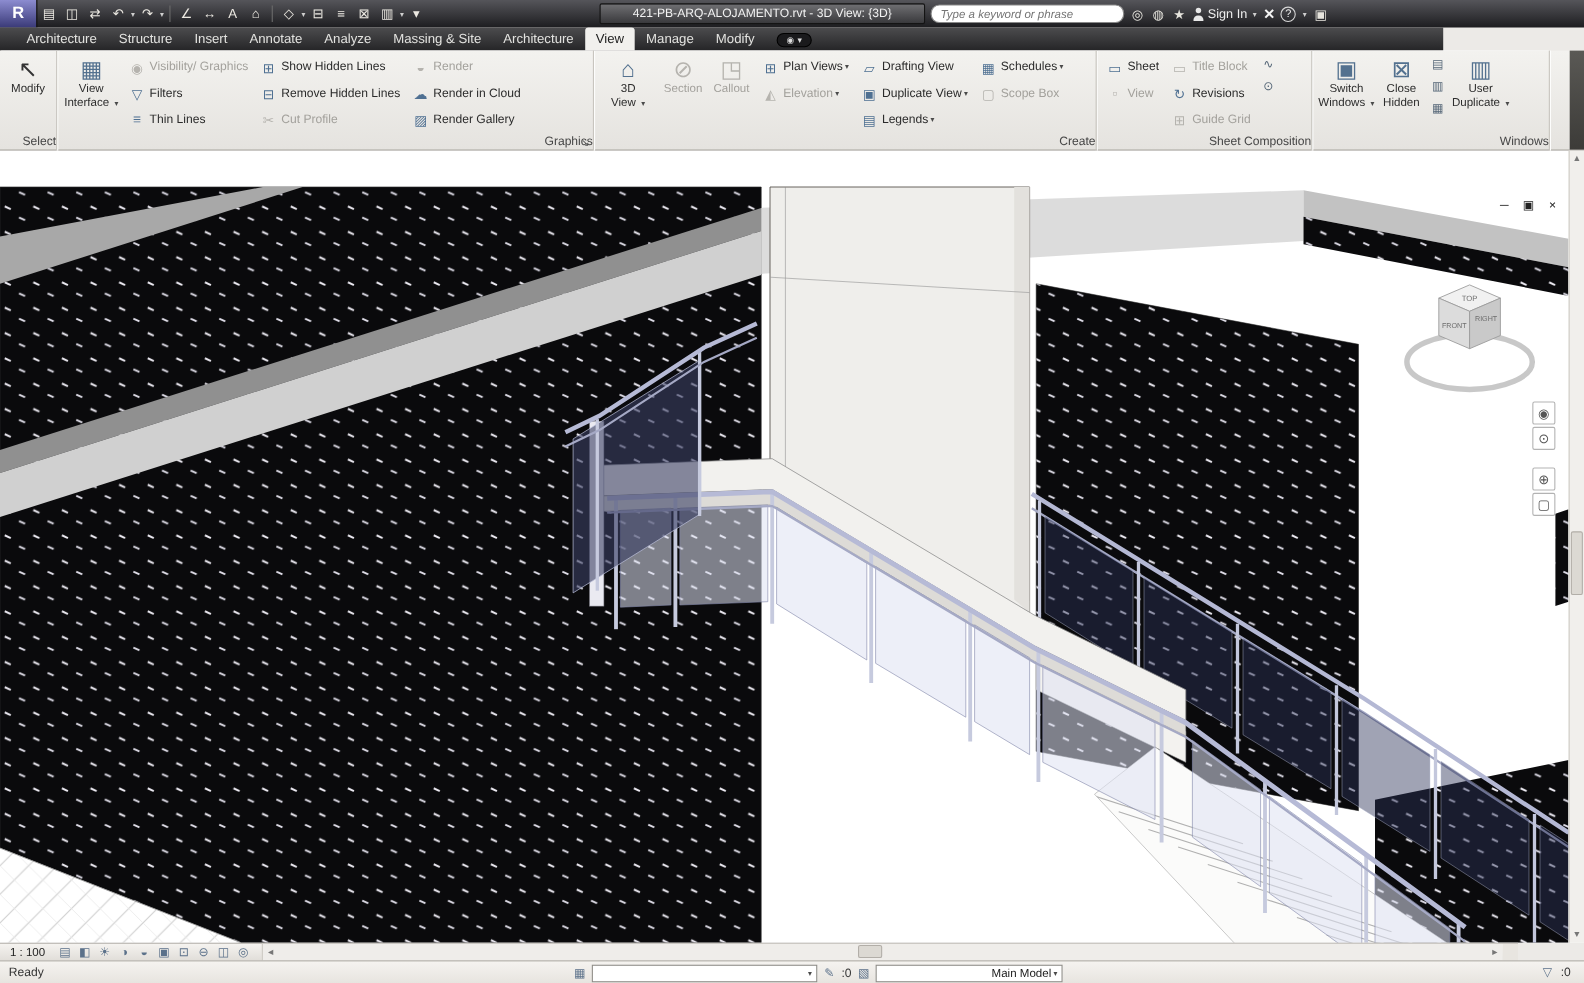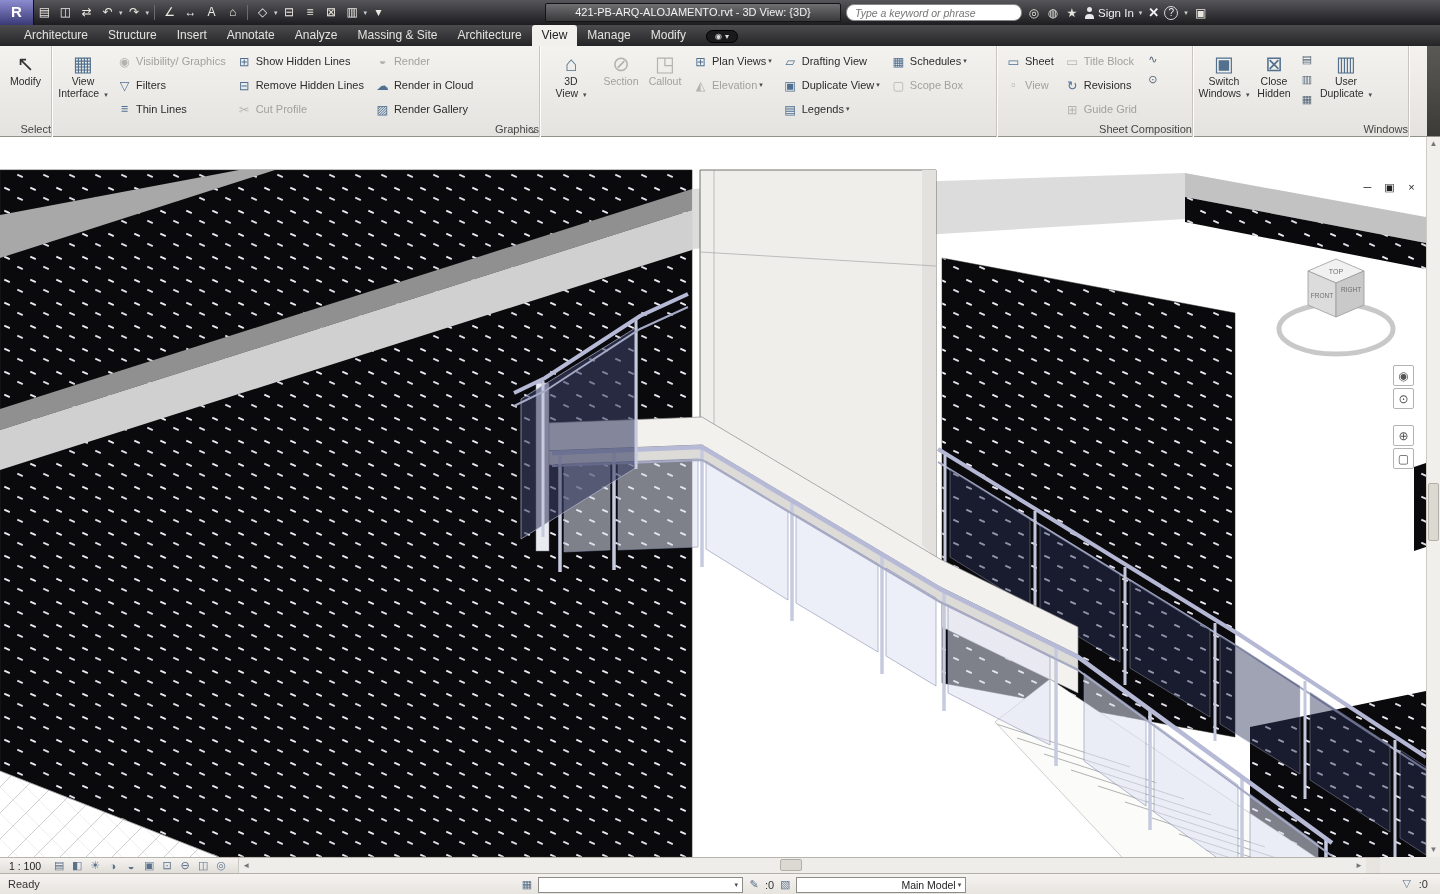--- a/index.html
+++ b/index.html
@@ -22,21 +22,21 @@
     font-size:10.5px;font-style:italic;color:#555;background:#fff;outline:none;font-family:Liberation Sans, sans-serif}
   .ic-ic{color:#e6e4dd;font-size:12px;min-width:14px;text-align:center}
   #signin{display:flex;align-items:center;gap:4px;color:#efefef;font-size:11.5px}
   .person{width:10px;height:12px;position:relative}
   .person:before{content:"";position:absolute;left:2.5px;top:0;width:5px;height:5px;border-radius:50%;background:#e8e8e8}
   .person:after{content:"";position:absolute;left:0.5px;bottom:0;width:9px;height:5px;border-radius:4px 4px 0 0;background:#e8e8e8}
   .helpic{width:14px;height:14px;border:1px solid #d8d8d8;border-radius:50%;line-height:12px;text-align:center;font-size:10px;color:#eee}
   .xic{font-size:13px;font-weight:bold;color:#f4f4f4}
 
   
-  #tabrow{position:absolute;top:25px;left:0;width:1440px;height:21px;
+  #tabrow{position:absolute;top:25px;left:0;width:1312px;height:21px;
     background:linear-gradient(#4c4c4e,#252527);display:flex;align-items:flex-end;padding-left:14px}
   .tab{color:#e3e3e0;font-size:12px;padding:3px 10px 4px;white-space:nowrap}
   .tab.active{background:#f1f0ed;color:#222;border-radius:3px 3px 0 0}
   #ribtoggle{margin-left:10px;margin-bottom:3px;background:#1a1a1c;border:1px solid #000;border-radius:8px;
     padding:1px 8px;color:#ddd;font-size:8px;display:flex;align-items:center;gap:3px}
 
   
   #ribbon{position:absolute;top:46px;left:0;width:1440px;height:91px;display:flex;
     background:linear-gradient(#f3f2ef,#e5e3df);border-bottom:1px solid #94918b}
   .panel{height:91px;display:flex;flex-direction:column;border-right:1px solid #c8c5bf;box-shadow:1px 0 0 #fdfdfc}
@@ -277,20 +277,21 @@
             <span class="sic">▦</span>
             <span class="slab">Schedules</span>
             <span class="crt">▾</span>
           </div>
           <div class="sbtn off">
             <span class="sic">▢</span>
             <span class="slab">Scope Box</span>
           </div>
         </div>
       </div>
+      <div class="plabel">Create</div>
     </div>
 
     <div class="panel" id="p-sheet">
       <div class="pbody">
         <div class="scol">
           <div class="sbtn">
             <span class="sic">▭</span>
             <span class="slab">Sheet</span>
           </div>
           <div class="sbtn off">

